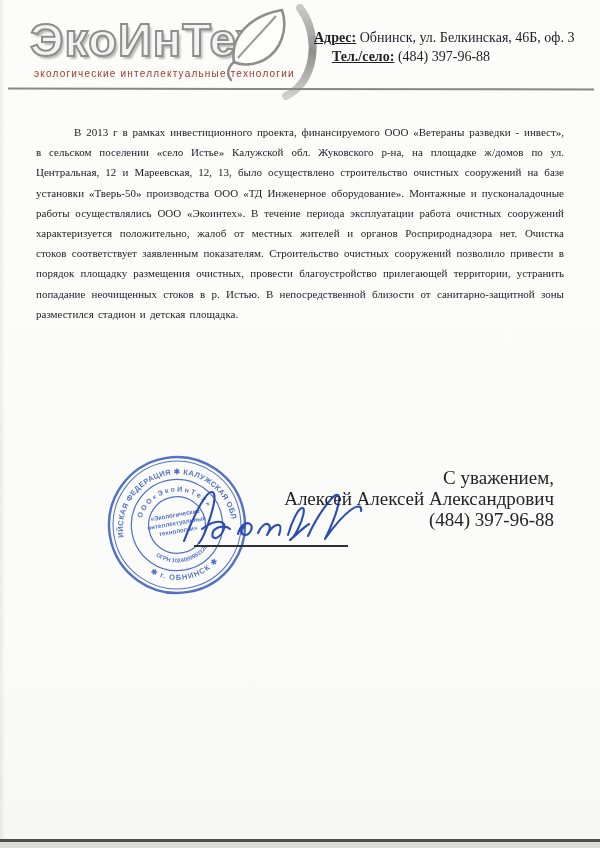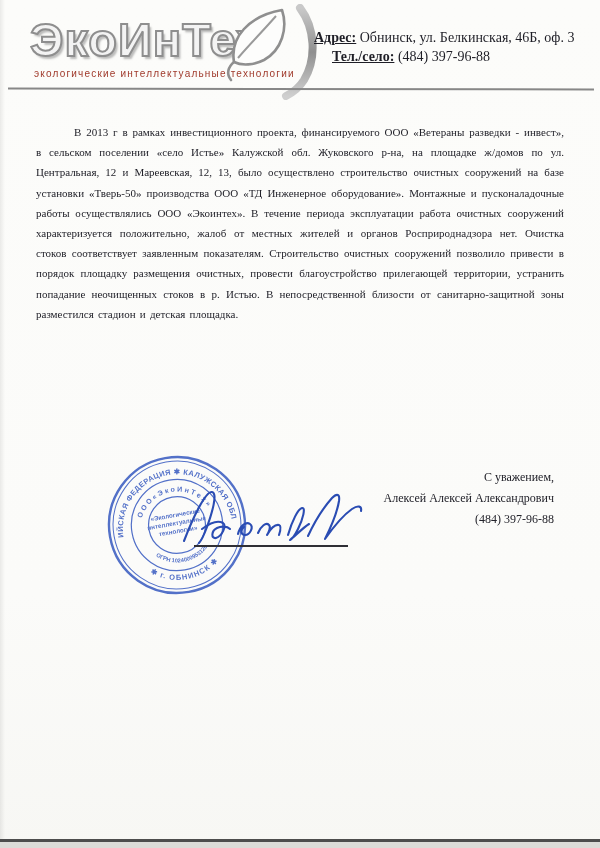--- a/index.html
+++ b/index.html
@@ -42,21 +42,21 @@
   
   .body-par{
     position:absolute;left:36px;top:122px;width:528px;margin:0;
     font-size:11px;line-height:20.2px;text-align:justify;text-indent:38px;
     word-spacing:1.5px;color:#23232b;
   }
 
   
   .closing{
     position:absolute;right:46px;top:467px;width:320px;
-    font-size:12px;line-height:21px;text-align:right;color:#23232b;
+    font-size:19px;line-height:21px;text-align:right;color:#23232b;
   }
   .closing div{white-space:nowrap;}
 
   
   .stamp{position:absolute;left:106px;top:454px;width:142px;height:142px;
     transform:rotate(-10deg);opacity:.88;}
   .stamp text{font-family:"Liberation Sans",sans-serif;font-weight:bold;fill:#3c5ec2;}
 
   
   .signature{position:absolute;left:178px;top:483px;width:210px;height:70px;}

